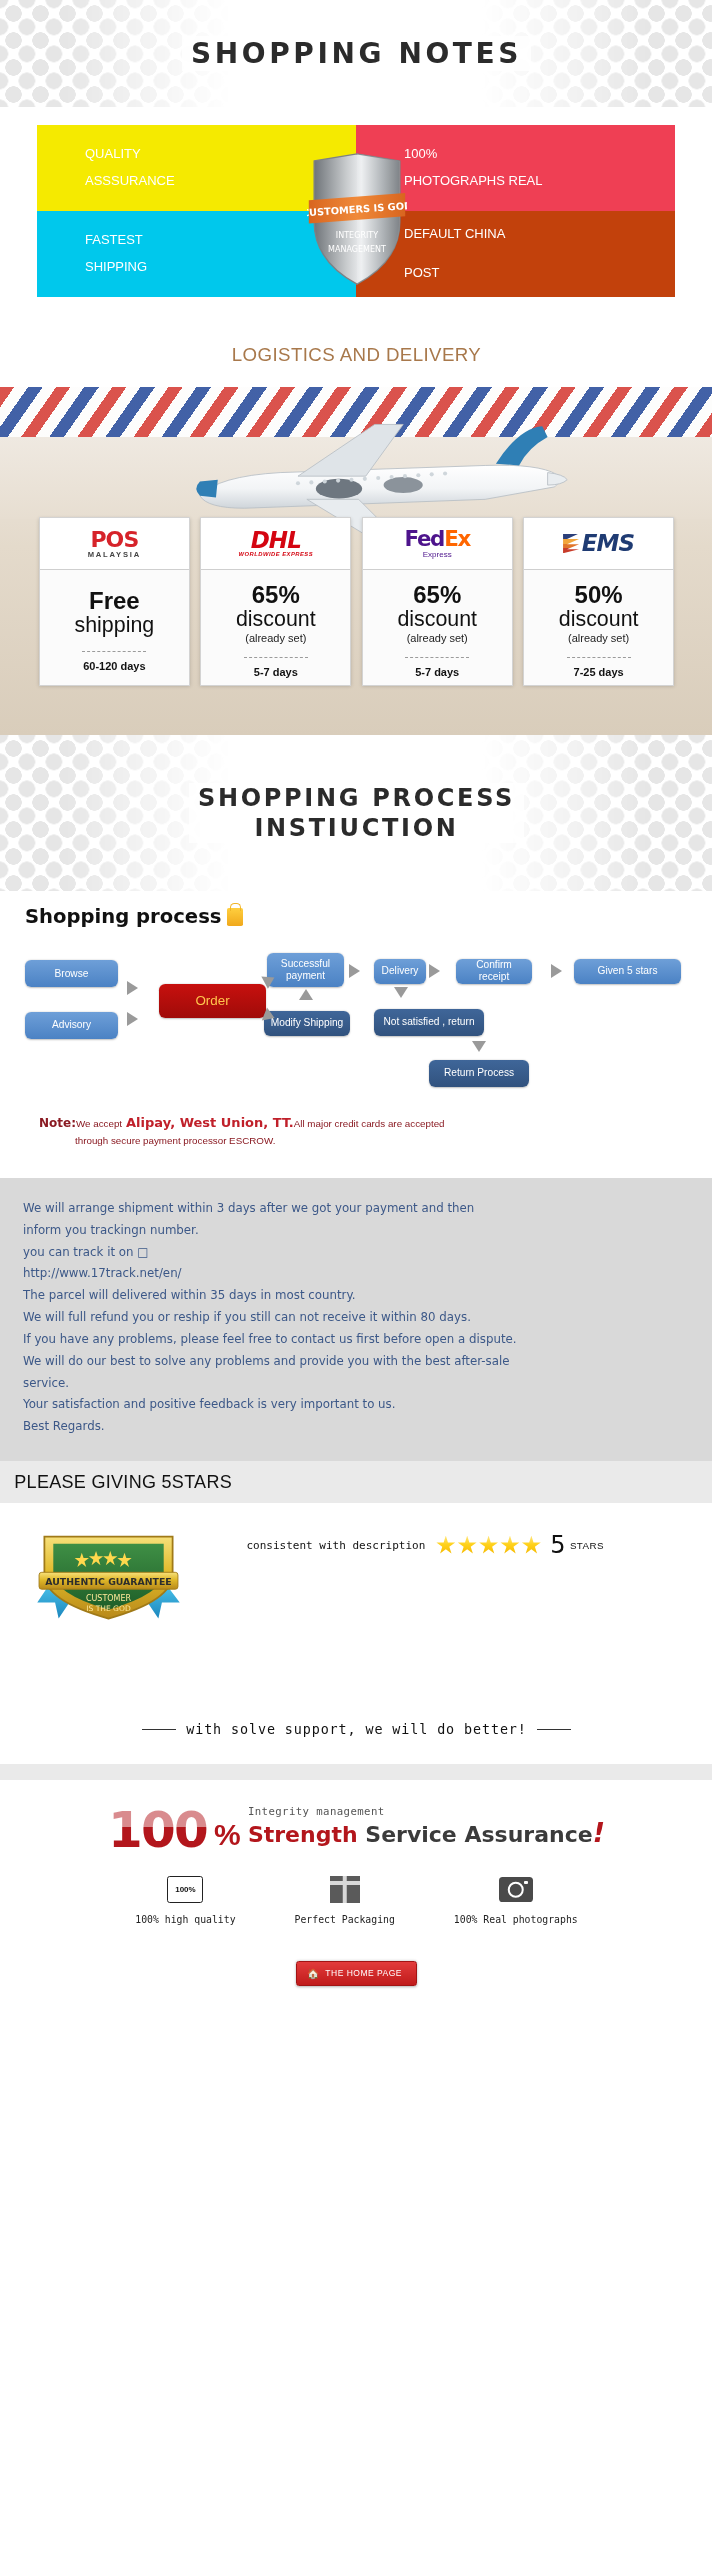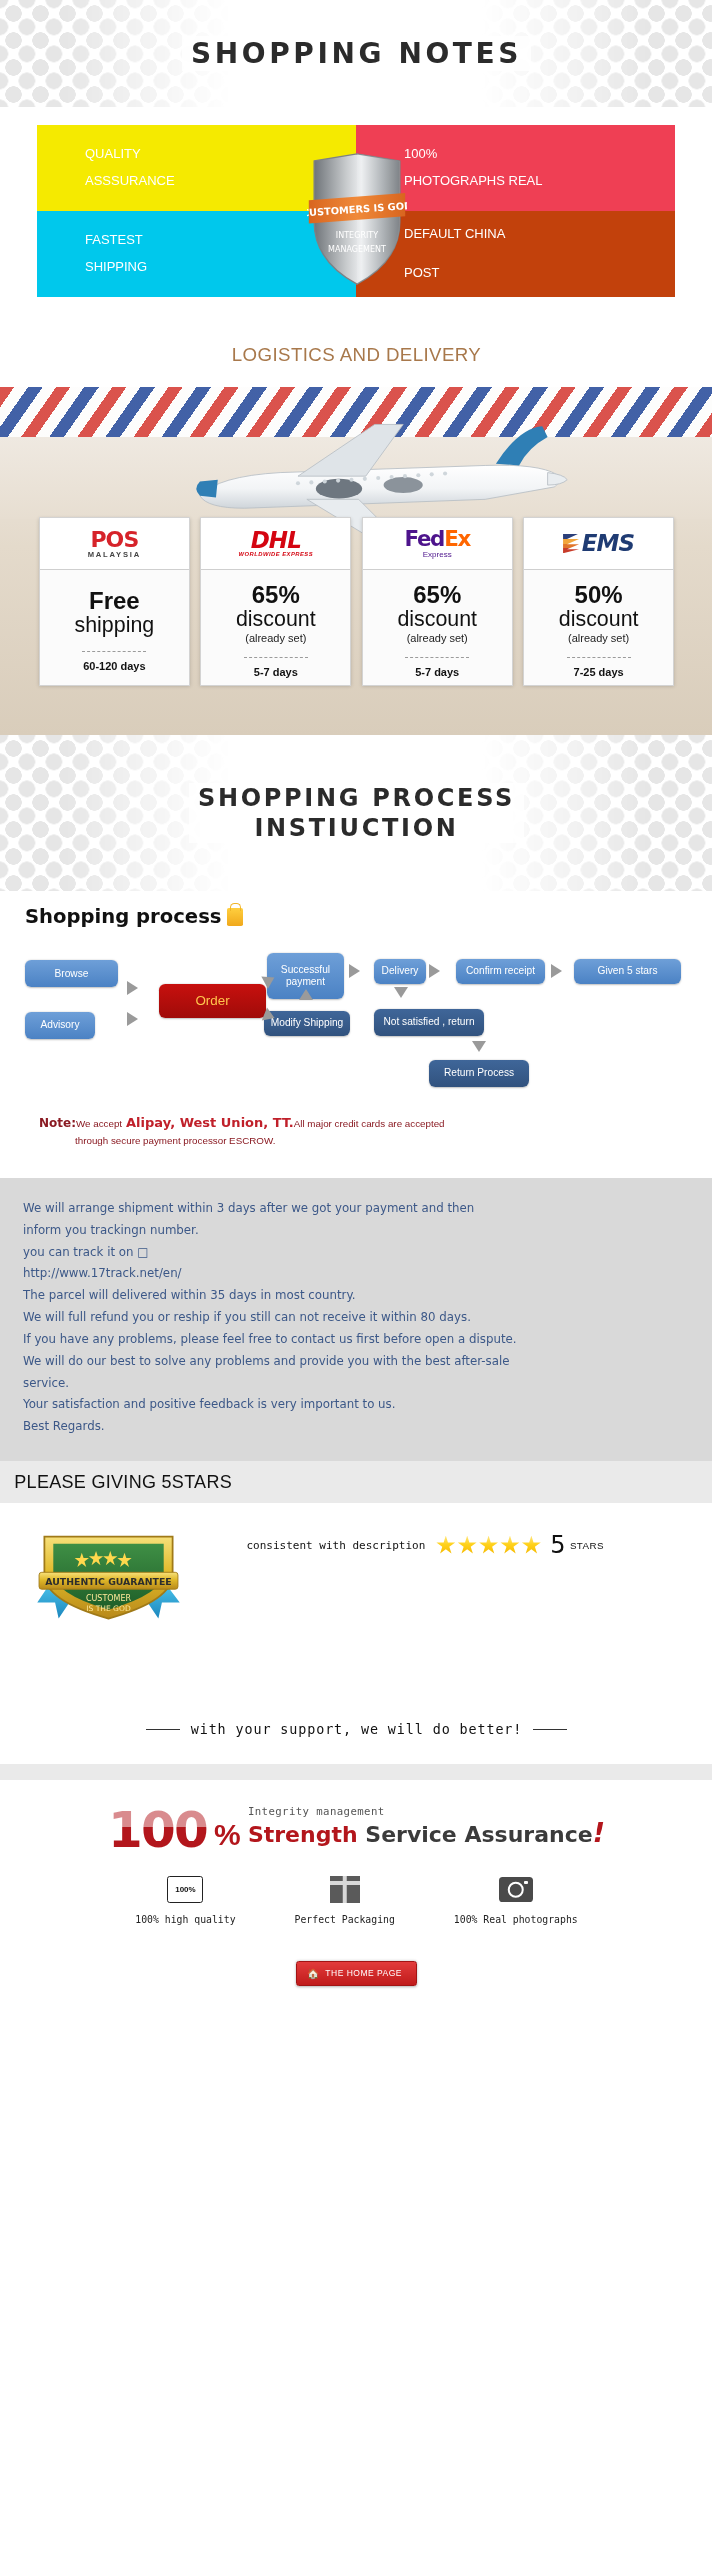--- a/index.html
+++ b/index.html
@@ -634,28 +634,28 @@
   </div>
 
   <div class="flow-wrap">
     <div class="flow-title">
       <span>Shopping process</span>
       <span class="bag-icon"></span>
     </div>
 
     <div class="flow-canvas">
       <div class="fbox light" style="left:25px;  top:19.6px;  width:93px; height:27px;">Browse</div>
-      <div class="fbox light" style="left:25px;  top:71px;  width:70px; height:27px;">Advisory</div>
+      <div class="fbox light" style="left:25px;  top:71px;  width:93px; height:27px;">Advisory</div>
       <div class="fbox order" style="left:159px; top:43px;  width:107px; height:34px;">Order</div>
-      <div class="fbox light" style="left:267px; top:12.5px;  width:77px;  height:46px; white-space:pre-line;">Successful
+      <div class="fbox light" style="left:267px; top:12.5px;  width:77px;  height:34px; white-space:pre-line;">Successful
 payment</div>
       <div class="fbox dark" style="left:264px; top:70px;  width:86px;  height:25px;">Modify Shipping</div>
       <div class="fbox light" style="left:374px; top:18px;  width:52px;  height:25px;">Delivery</div>
       <div class="fbox dark" style="left:374px; top:68px;  width:110px; height:27px;">Not satisfied , return</div>
-      <div class="fbox light" style="left:456px; top:18px;  width:89px; height:25px;">Confirm receipt</div>
+      <div class="fbox light" style="left:456px; top:18px;  width:76px; height:25px;">Confirm receipt</div>
       <div class="fbox light" style="left:574px; top:18px;  width:107px; height:25px;">Given 5 stars</div>
       <div class="fbox dark" style="left:429px; top:119px; width:100px; height:27px;">Return Process</div>
 
       <div class="arrow right" style="left:127px; top:40px;"></div>
       <div class="arrow right" style="left:127px; top:71px;"></div>
       <div class="arrow right" style="left:264px; top:32px; transform:rotate(-28deg);"></div>
       <div class="arrow right" style="left:264px; top:68px; transform:rotate(22deg);"></div>
       <div class="arrow up" style="left:299px; top:48px;"></div>
       <div class="arrow right" style="left:349px; top:23px;"></div>
       <div class="arrow right" style="left:429px; top:23px;"></div>
@@ -759,21 +759,21 @@
           <span class="star"></span>
         </div>
         <div class="rating-score">5</div>
         <div class="rating-unit">STARS</div>
       </div>
     </div>
   </div>
 
   <div class="support-line">
     <span class="dash"></span>
-    <span class="support-text">with your support, we will do better!</span>
+    <span class="support-text">with solve support, we will do better!</span>
     <span class="dash"></span>
   </div>
 
   <div class="footer-sep"></div>
 
   <div class="footer">
     <div class="integrity-row">
       <span class="big100">100</span>
       <span class="pct">%</span>
       <div class="integrity-text">

